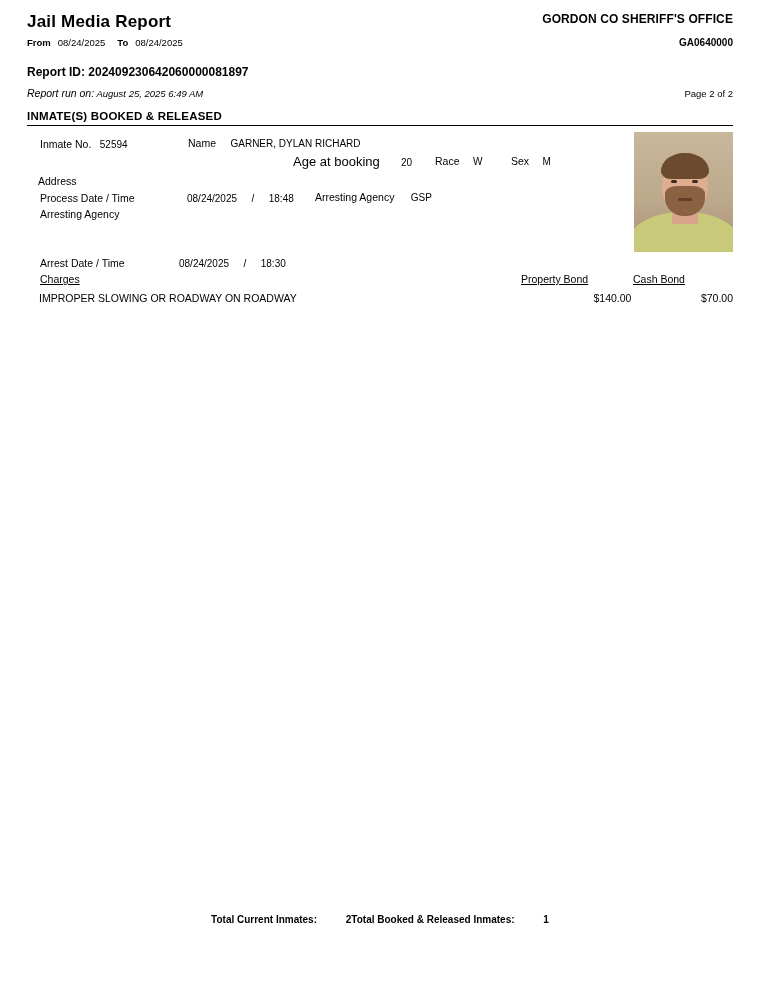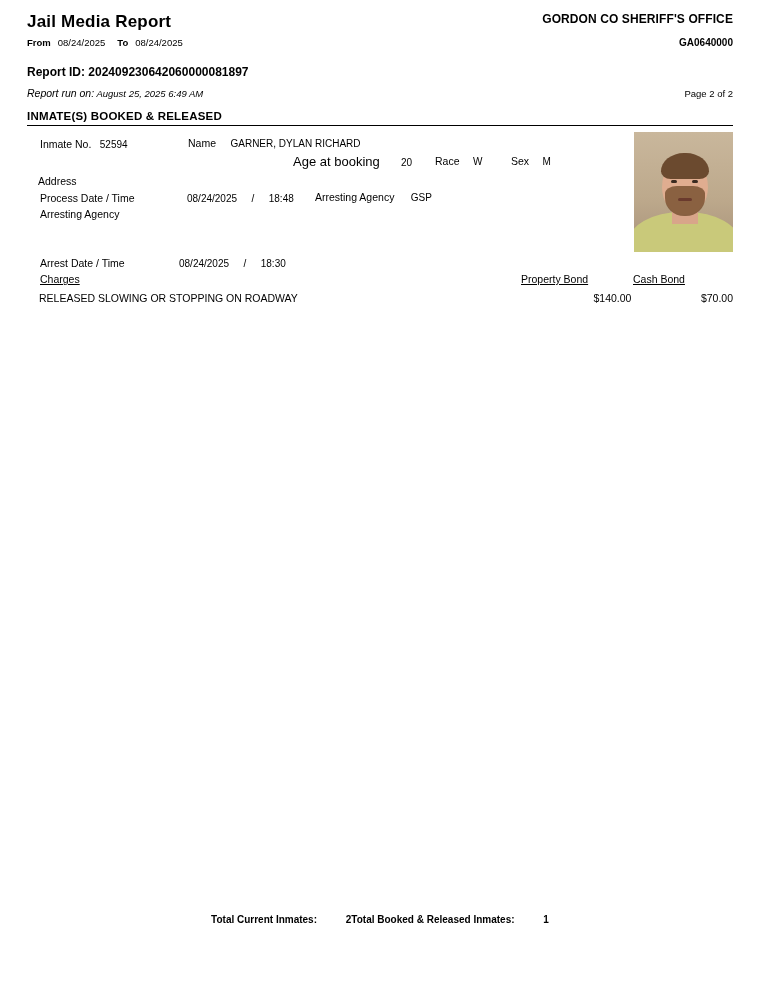--- a/index.html
+++ b/index.html
@@ -348,21 +348,21 @@
 
     <div class="charge-hdr">
       <div class="row u lbl" style="left:13px; top:0;">Charges</div>
       <div class="row u lbl" style="left:494px; top:0;">Property Bond</div>
       <div class="row u lbl" style="left:606px; top:0;">Cash Bond</div>
     </div>
 
     <table class="charges-table">
       <tbody>
         <tr>
-          <td class="c-desc">RELEASED SLOWING OR STOPPING ON ROADWAY</td>
+          <td class="c-desc">IMPROPER SLOWING OR ROADWAY ON ROADWAY</td>
           <td class="c-prop">$140.00</td>
           <td class="c-cash">$70.00</td>
         </tr>
       </tbody>
     </table>
 
   </div>
 
   <div class="totals">
     <div class="totals-inner">

